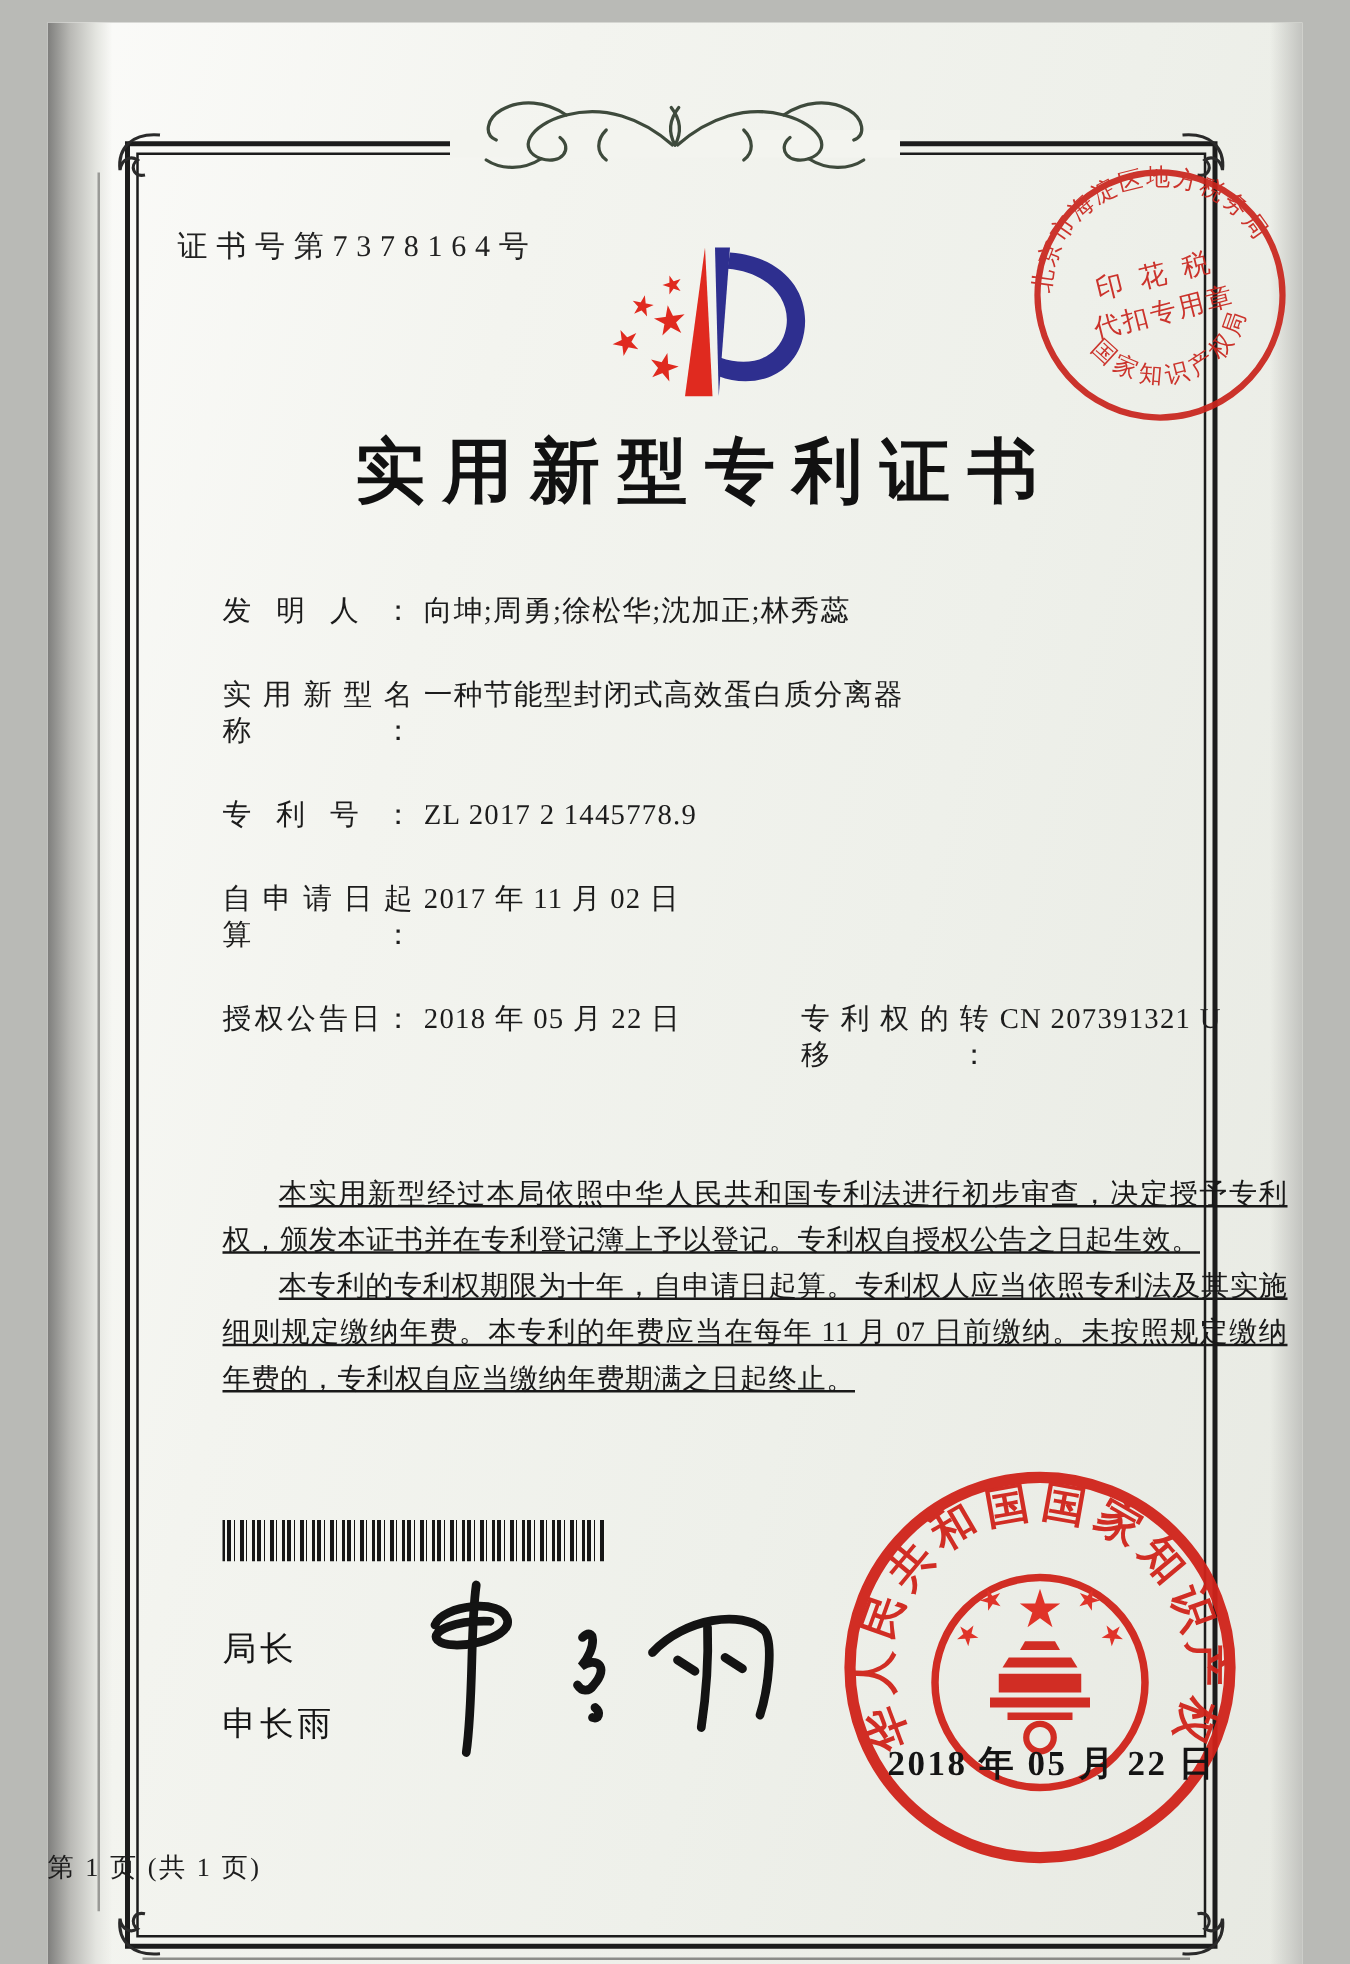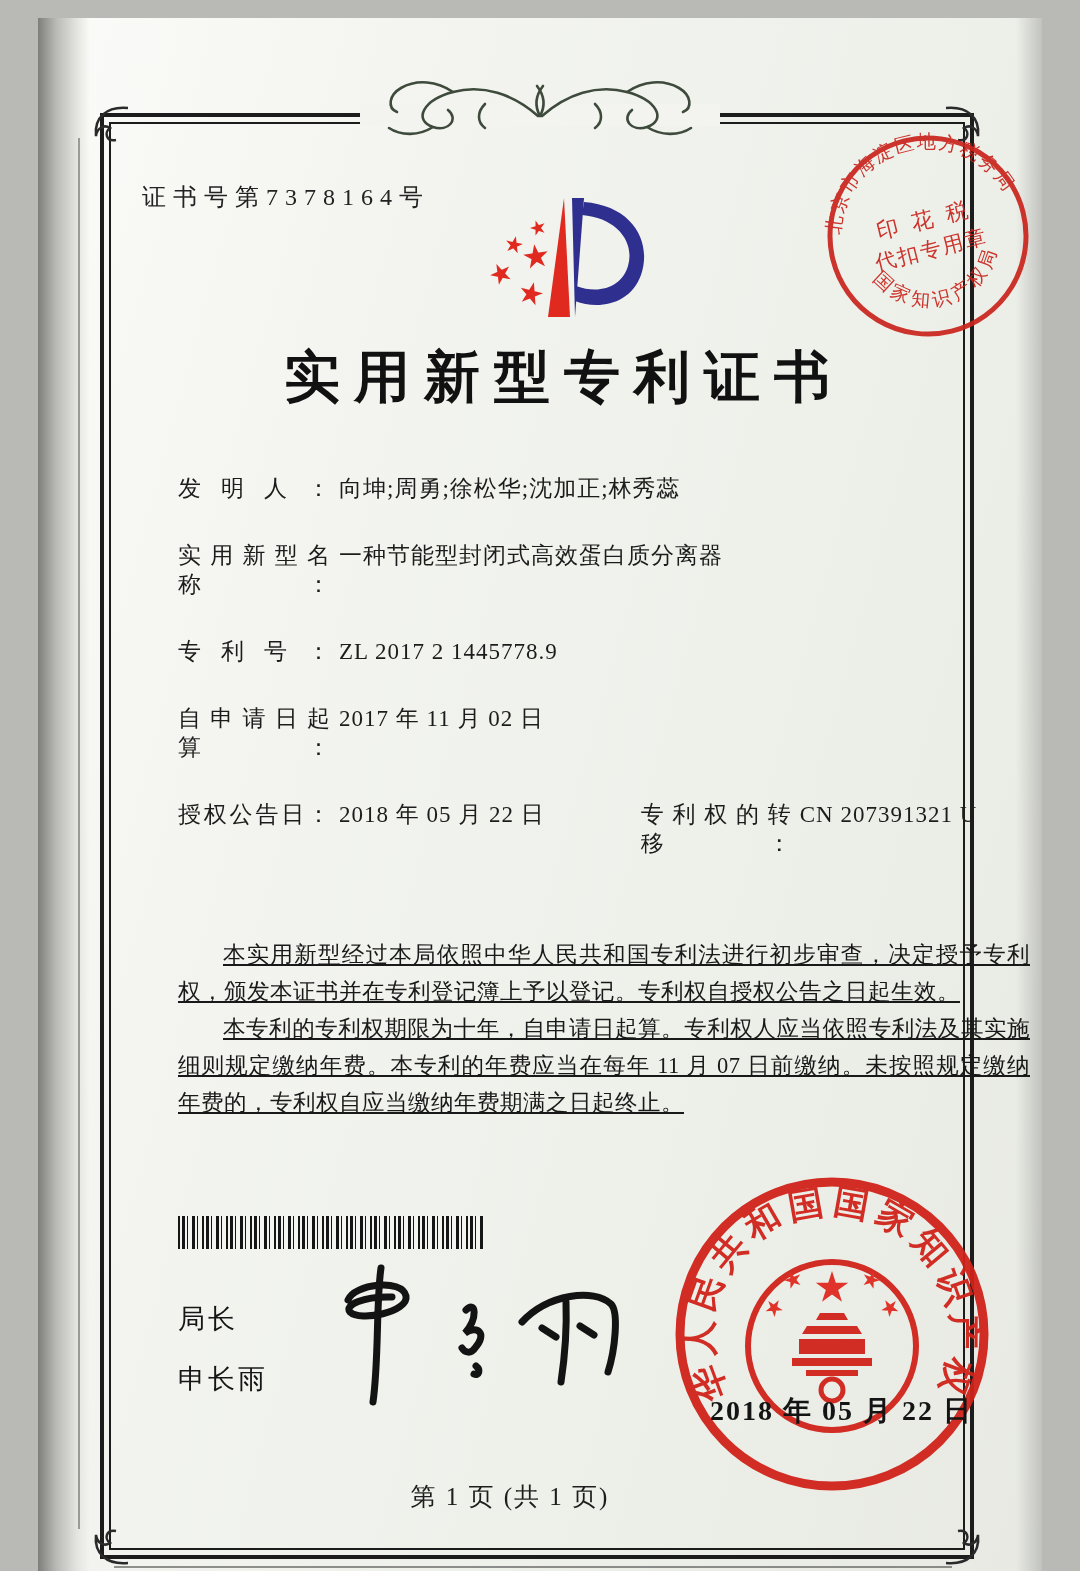--- a/index.html
+++ b/index.html
@@ -84,22 +84,22 @@
 
   .signature{ position:absolute; left:288px; top:1242px; }
 
   .seal{ position:absolute; left:628px; top:1150px; width:332px; height:332px; opacity:.95; }
   .seal-date{
     position:absolute; left:672px; top:1374px; font-size:28px; font-weight:bold;
     color:#141414; letter-spacing:2px; z-index:5;
   }
 
   .footer{
-    position:absolute; left:0; right:60px; top:1462px; text-align:center;
-    font-size:25px; color:#1d1d1d; letter-spacing:2px;
+    position:absolute; left:0; right:60px; top:1462px; 
+    font-size:21px; color:#1d1d1d; letter-spacing:2px;
   }
 
   .stamp text, .seal text { font-family:"Liberation Serif","DejaVu Serif",serif; }
 </style>
 </head>
 <body>
 
 <div class="photo">
   <div class="photo-edge-left"></div>
   <div class="photo-edge-right"></div>

